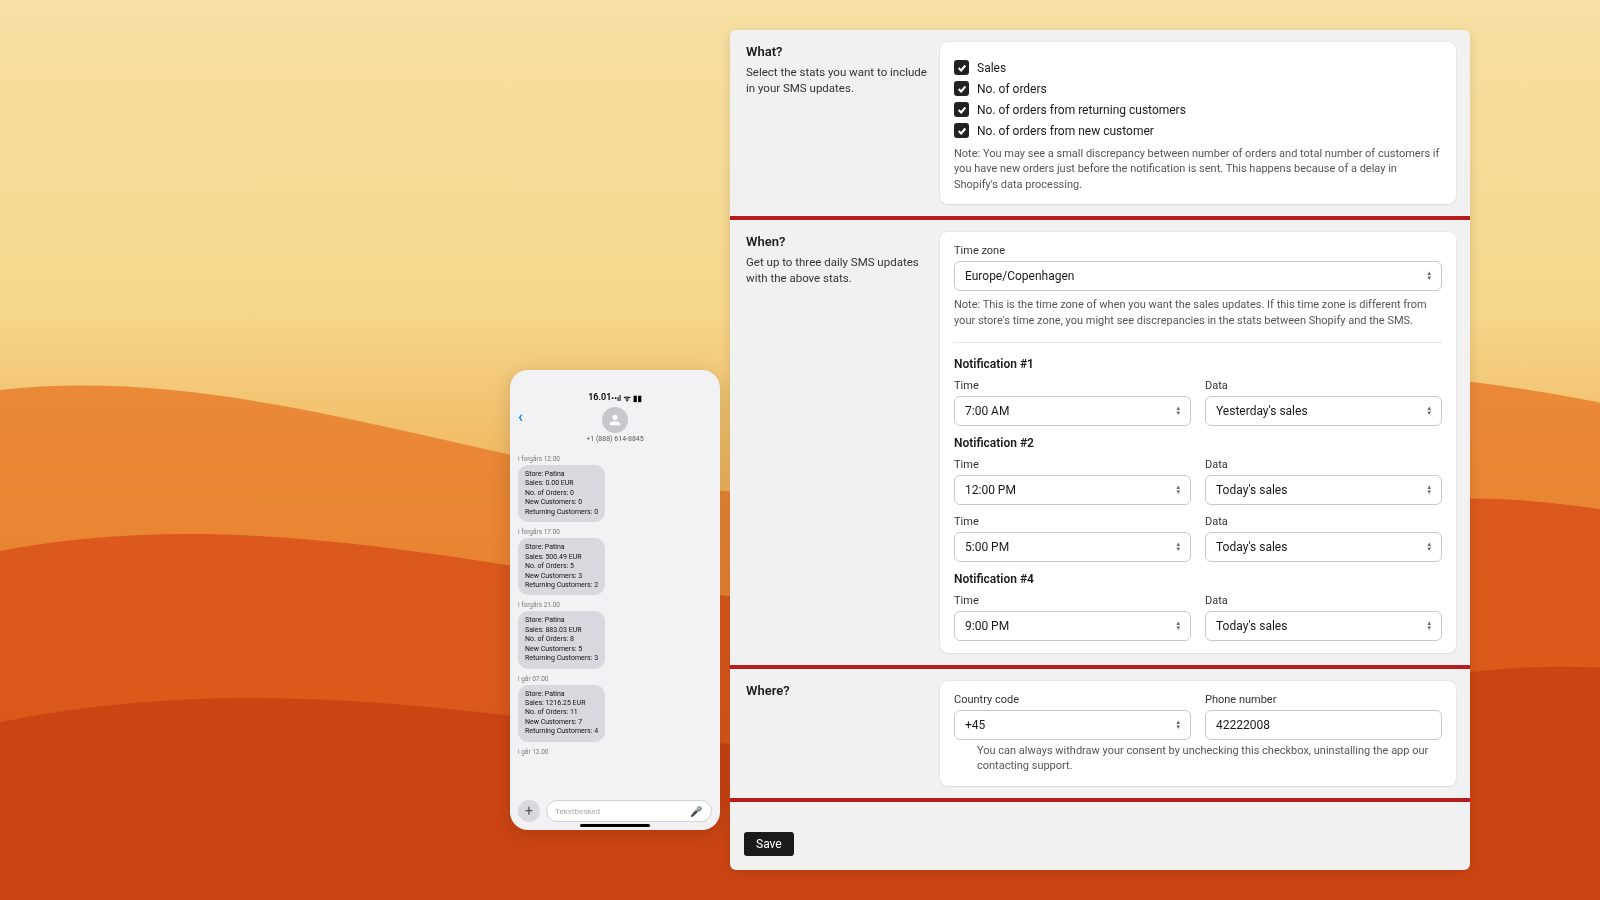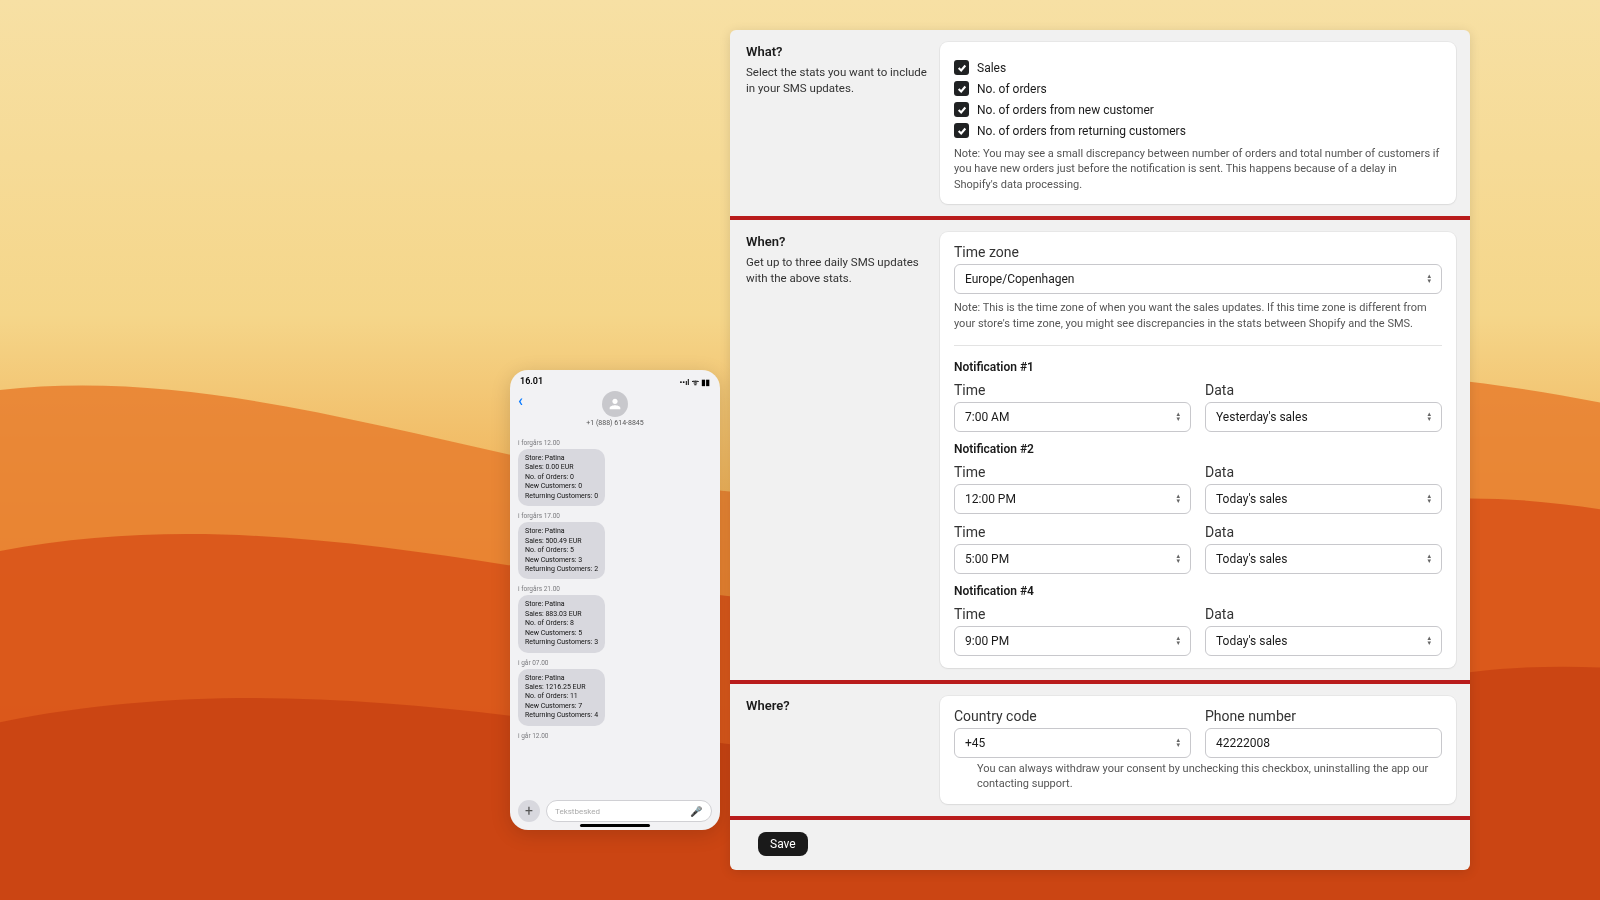--- a/index.html
+++ b/index.html
@@ -15,21 +15,21 @@
     position: absolute; left: 78px; top: 130px; width: 500px; color: #1a1a1a;
   }
   .hero h1 { font-size: 46px; font-weight: 700; line-height: 1.12; margin-bottom: 22px; letter-spacing: -0.5px;}
   .hero p { font-size: 24px; line-height: 1.4; color: #222; font-weight: 400;}
   
   .phone {
     position: absolute; left: 510px; top: 370px; width: 210px; height: 460px;
     background: #f2f2f4; border-radius: 18px; box-shadow: 0 4px 20px rgba(0,0,0,0.15);
     overflow: hidden;
   }
-  .ph-status { display:flex; justify-content:space-between; padding: 6px 10px 2px; font-size: 9px; font-weight:600;}
+  .ph-status { display:flex; justify-content:center; padding: 22px 10px 2px; font-size: 9px; font-weight:600;}
   .ph-header { text-align:center; position:relative; padding: 2px 0 4px;}
   .ph-back { position:absolute; left:8px; top:2px; color:#0a7aff; font-size:16px; font-weight:600;}
   .ph-avatar { width:26px;height:26px;border-radius:50%;background:#c8c8cc;margin:0 auto; display:flex;align-items:center;justify-content:center;}
   .ph-avatar svg { width:16px;height:16px; fill:#fff;}
   .ph-num { font-size:7px; color:#555; margin-top:2px;}
   .ph-thread { padding: 4px 8px; height: 360px; overflow:hidden;}
   .ph-ts { text-align:left; font-size:6.5px; color:#7a7a7e; margin: 4px 0 2px;}
   .bubble { background:#d8d8de; border-radius:10px; padding:5px 7px; font-size:7px; line-height:1.35; color:#111; margin-bottom:2px; max-width: 68%; display:inline-block;}
   .bubble div { white-space: nowrap;}
   .ph-input { position:absolute; bottom:8px; left:8px; right:8px; display:flex; gap:6px; align-items:center;}
@@ -47,29 +47,29 @@
   .sec-left { width: 210px; padding: 14px 12px 14px 16px; }
   .sec-title { font-weight:600; font-size:13px; margin-bottom:6px;}
   .sec-desc { font-size:11.5px; color:#333; line-height:1.35;}
   .sec-right { flex:1; padding: 12px 14px 12px 0; }
   .card { background:#fff; border-radius:8px; padding: 12px 14px; box-shadow: 0 0 0 1px rgba(0,0,0,0.04), 0 1px 2px rgba(0,0,0,0.06);}
   .chk-row { display:flex; align-items:center; gap:8px; margin: 6px 0;}
   .chk { width:15px;height:15px;border-radius:3px;background:#202223;display:flex;align-items:center;justify-content:center;flex-shrink:0;}
   .chk svg { width:10px;height:10px; stroke:#fff; stroke-width:2.5; fill:none;}
   .note { font-size:11px; color:#555; line-height:1.4; margin-top:8px;}
   .divider { height:1px; background:#e3e3e3; margin: 14px 0;}
-  .lbl { font-size:14px; color:#333; margin-bottom:4px; display:block;}
+  .lbl { font-size:11px; color:#333; margin-bottom:4px; display:block;}
   .lbl-bold { font-weight:600; font-size:12px; margin-bottom:8px;}
   .sel { width:100%; background:#fff; border:1px solid #c8c8cc; border-radius:6px; height:30px; display:flex; align-items:center; justify-content:space-between; padding: 0 10px; font-size:12px; color:#1a1a1a;gap:45px;}
   .sel .caret { display:flex; flex-direction:column; gap:0; font-size:7px; color:#666; line-height:5px;}
   .input { width:100%; background:#fff; border:1px solid #c8c8cc; border-radius:6px; height:30px; display:flex; align-items:center; padding: 0 10px; font-size:12px;}
   .row2 { display:flex; gap:14px;}
   .row2 > div { flex:1;}
   .notif-block { margin-top: 10px;}
-  .save { position:absolute; left:28px; bottom:14px; background:#1a1a1a; color:#fff; border-radius:8px; padding:5px 12px; font-size:12px; }
+  .save { position:absolute; left:14px; bottom:14px; background:#1a1a1a; color:#fff; border-radius:3px; padding:5px 12px; font-size:12px; }
   .consent-sub { font-size:11px; color:#555; line-height:1.4; margin-left:23px; margin-top:3px;}
 </style>
 </head>
 <body>
 
 <div class="bg">
   <svg class="wave1" viewBox="0 0 1600 600" preserveAspectRatio="none">
     <path d="M0,200 C300,80 600,350 900,200 C1150,80 1400,280 1600,180 L1600,600 L0,600 Z" fill="#e87e2e" opacity="0.85"></path>
     <path d="M0,320 C350,180 650,420 1000,280 C1250,180 1450,360 1600,280 L1600,600 L0,600 Z" fill="#d9541a" opacity="0.9"></path>
     <path d="M0,440 C400,300 700,520 1050,400 C1300,310 1500,450 1600,400 L1600,600 L0,600 Z" fill="#c63f12" opacity="0.75"></path>
@@ -137,29 +137,29 @@
                 </svg>
               </div>
               <span>No. of orders</span>
             </div>
             <div class="chk-row">
               <div class="chk">
                 <svg viewBox="0 0 12 12">
                   <polyline points="2,6 5,9 10,3"></polyline>
                 </svg>
               </div>
-              <span>No. of orders from new customer</span>
+              <span>No. of orders from returning customers</span>
             </div>
             <div class="chk-row">
               <div class="chk">
                 <svg viewBox="0 0 12 12">
                   <polyline points="2,6 5,9 10,3"></polyline>
                 </svg>
               </div>
-              <span>No. of orders from returning customers</span>
+              <span>No. of orders from new customer</span>
             </div>
             <div class="note">Note: You may see a small discrepancy between number of orders and total number of customers if you have new orders just before the notification is sent. This happens because of a delay in Shopify's data processing.</div>
           </div>
       </div>
     </div>
 
     <div class="section">
       <div class="sec-left">
         <div class="sec-title">When?</div>
         <div class="sec-desc">Get up to three daily SMS updates with the above stats.</div>

